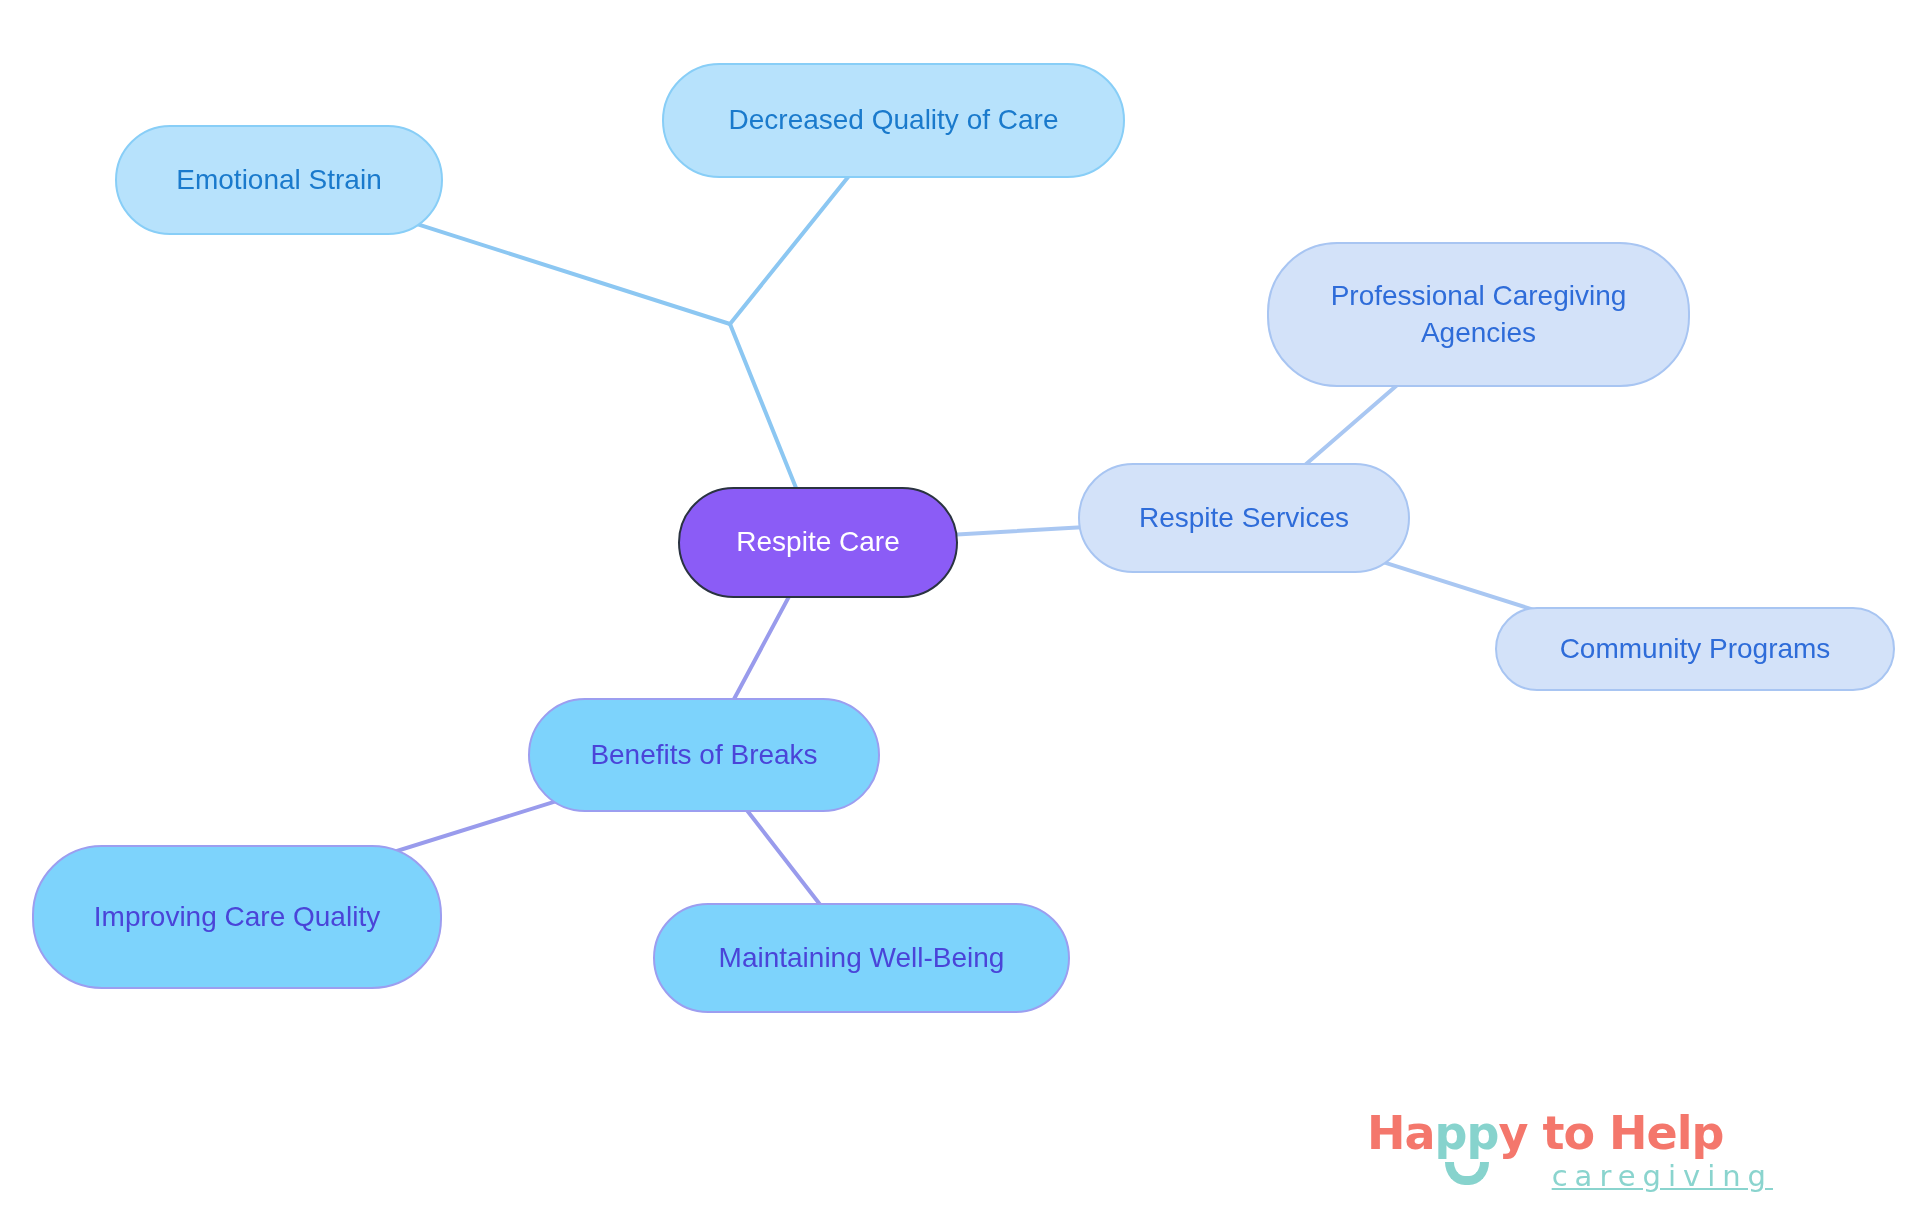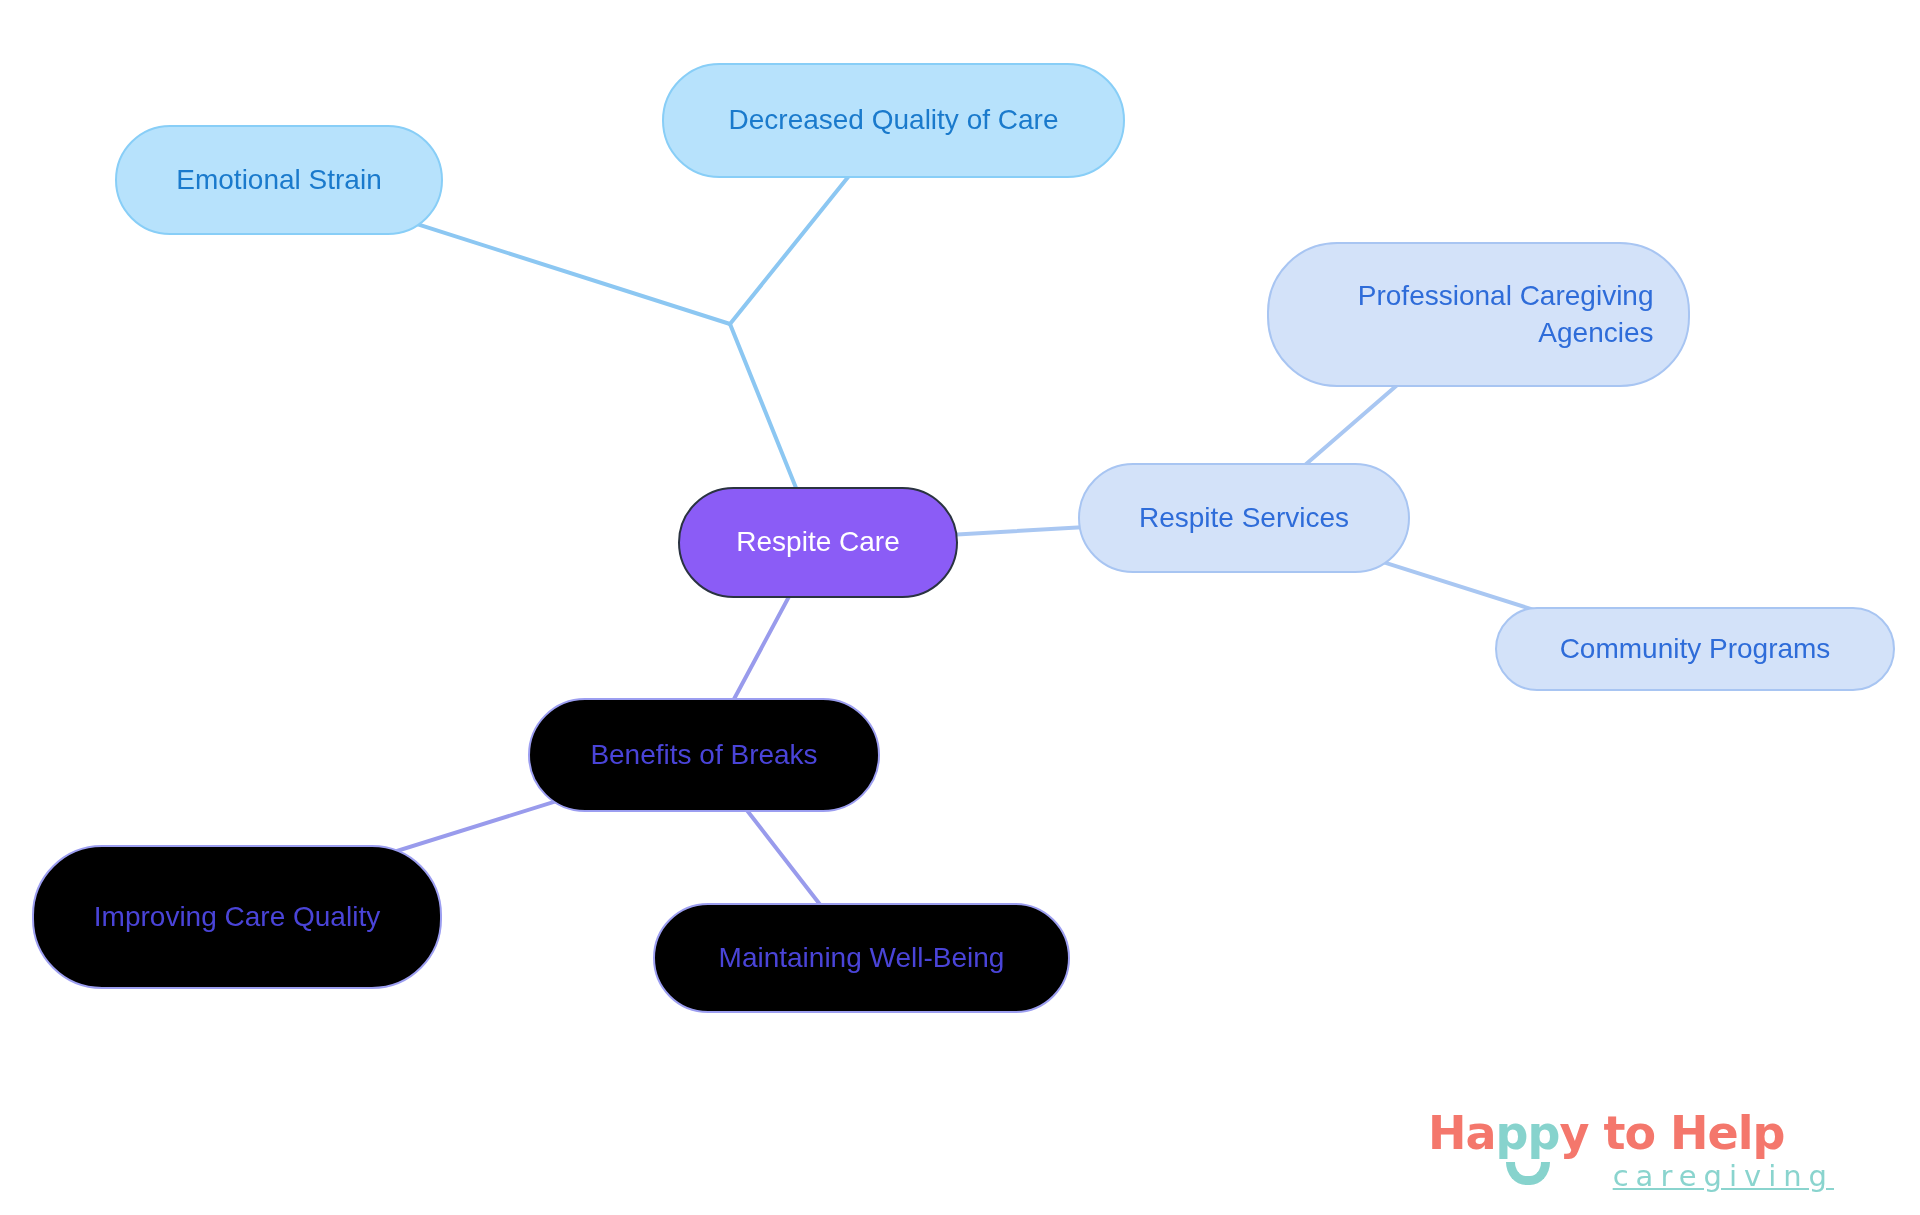--- a/index.html
+++ b/index.html
@@ -43,36 +43,35 @@
     background: #B7E2FC;
     border: 2px solid #88CEF7;
     color: #1A7ACC;
   }
   .branch-periwinkle {
     background: #D3E2F9;
     border: 2px solid #A8C5F2;
     color: #2E6CD9;
   }
   .branch-purple {
-    background: #000000;
+    background: #7dd3fc;
     border: 2px solid #9C9EF0;
     color: #4A44D8;
   }
   .node-label {
     display: block;
     padding: 0 20px;
-    text-align: right;
   }
   .node-label.narrow {
     max-width: 350px;
   }
   
   .logo {
     position: absolute;
-    left: 1428px;
+    left: 1367px;
     top: 1106px;
     width: 436px;
     height: 105px;
     z-index: 2;
   }
   .logo-main {
     font-family: "DejaVu Sans", sans-serif;
     font-weight: bold;
     font-size: 46px;
     letter-spacing: -1px;

